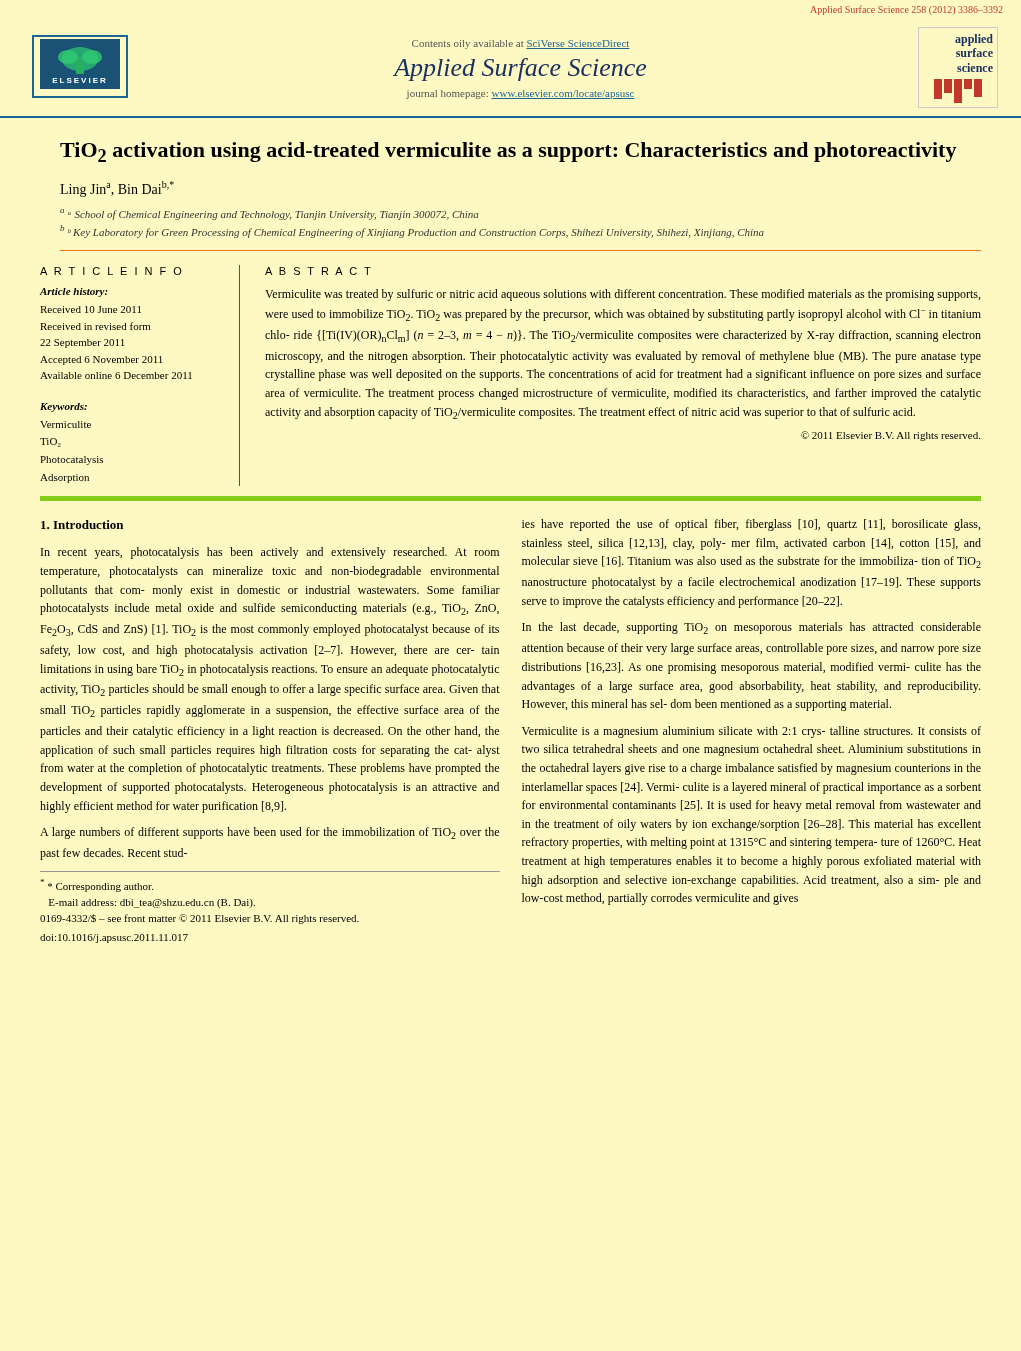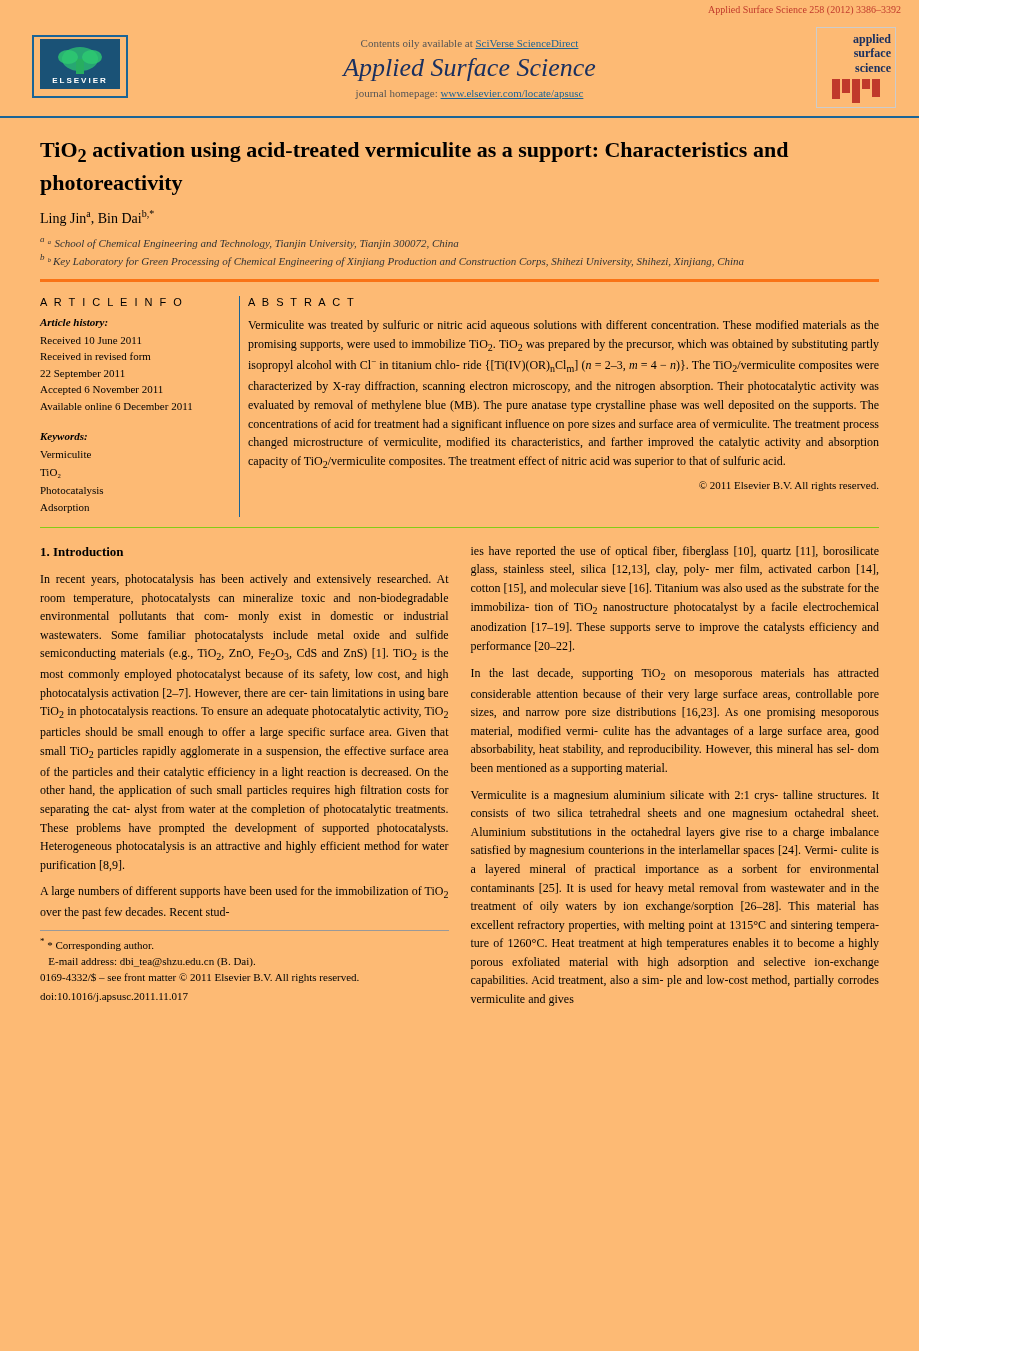--- a/index.html
+++ b/index.html
@@ -6,23 +6,23 @@
     body {
       background: #fff;
       font-family: 'Times New Roman', Times, serif;
       font-size: 13px;
       color: #000;
       width: 1021px;
       min-height: 1351px;
     }
 
     .page-wrapper {
-      width: 919px;
+      width: 1021px;
       min-height: 1351px;
-      background: #fdba74;
+      background: #fef9c3;
       padding: 0;
     }
 
     
     .journal-header {
       display: flex;
       align-items: center;
       padding: 10px 18px 8px 18px;
       border-bottom: 2px solid #1a6496;
     }
@@ -109,21 +109,22 @@
     }
 
     
     .main-content {
       padding: 0 40px;
     }
 
     
     .article-title-section {
       padding: 18px 0 10px 0;
-      border-bottom: 3px solid #f97316;
+      border-bottom: 1px solid #f97316;
+      margin-left: 20px;
     }
     .article-title {
       font-size: 22px;
       font-weight: bold;
       color: #000;
       line-height: 1.3;
       margin-bottom: 10px;
     }
     .authors {
       font-size: 14px;
@@ -138,23 +139,23 @@
       color: #333;
       line-height: 1.5;
     }
     .affiliations sup {
       font-size: 9px;
     }
 
     
     .two-col-section {
       display: flex;
-      gap: 8px;
+      gap: 25px;
       padding: 14px 0 10px 0;
-      border-bottom: 1px solid #84cc16;
+      border-bottom: 5px solid #84cc16;
     }
     .article-info-col {
       width: 200px;
       flex-shrink: 0;
       border-right: 1px solid #1a6496;
       padding-right: 14px;
     }
     .abstract-col {
       flex: 1;
     }

